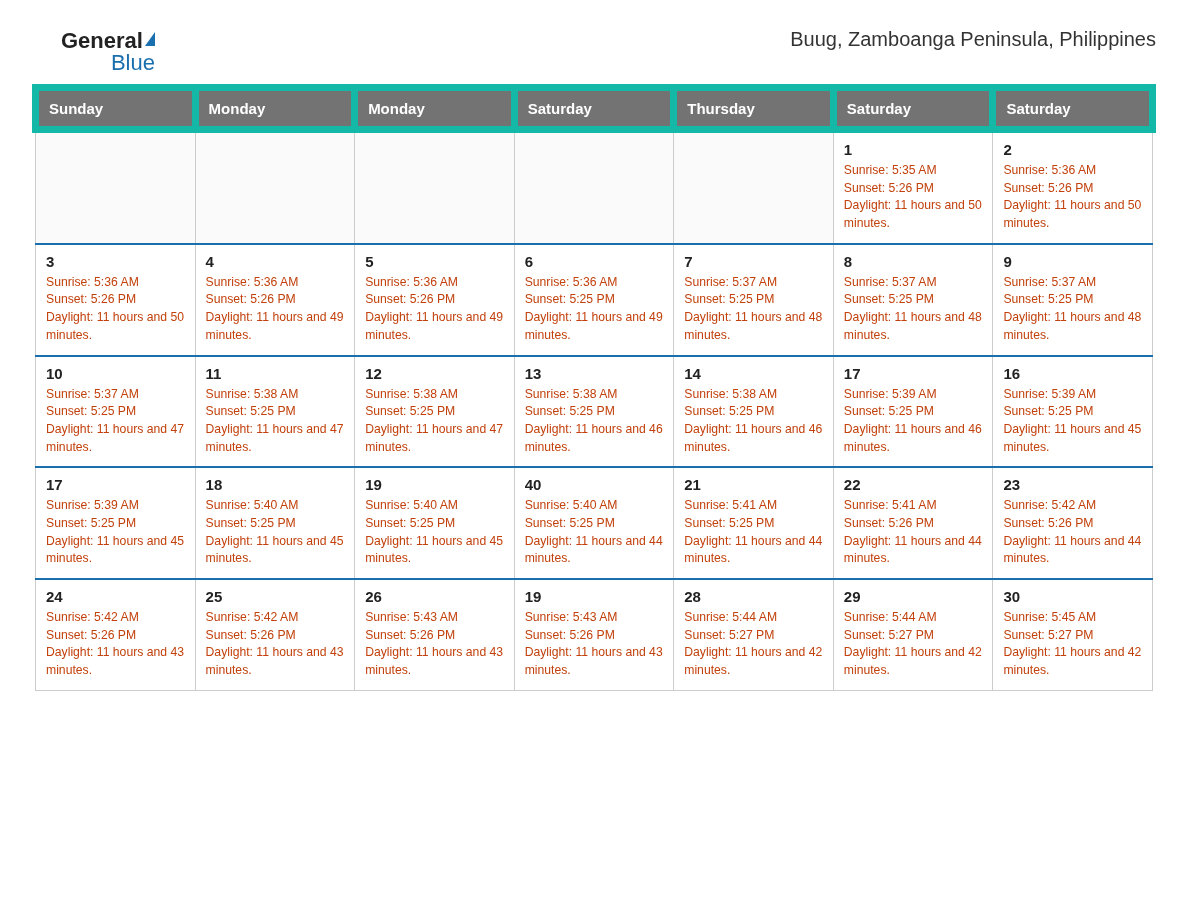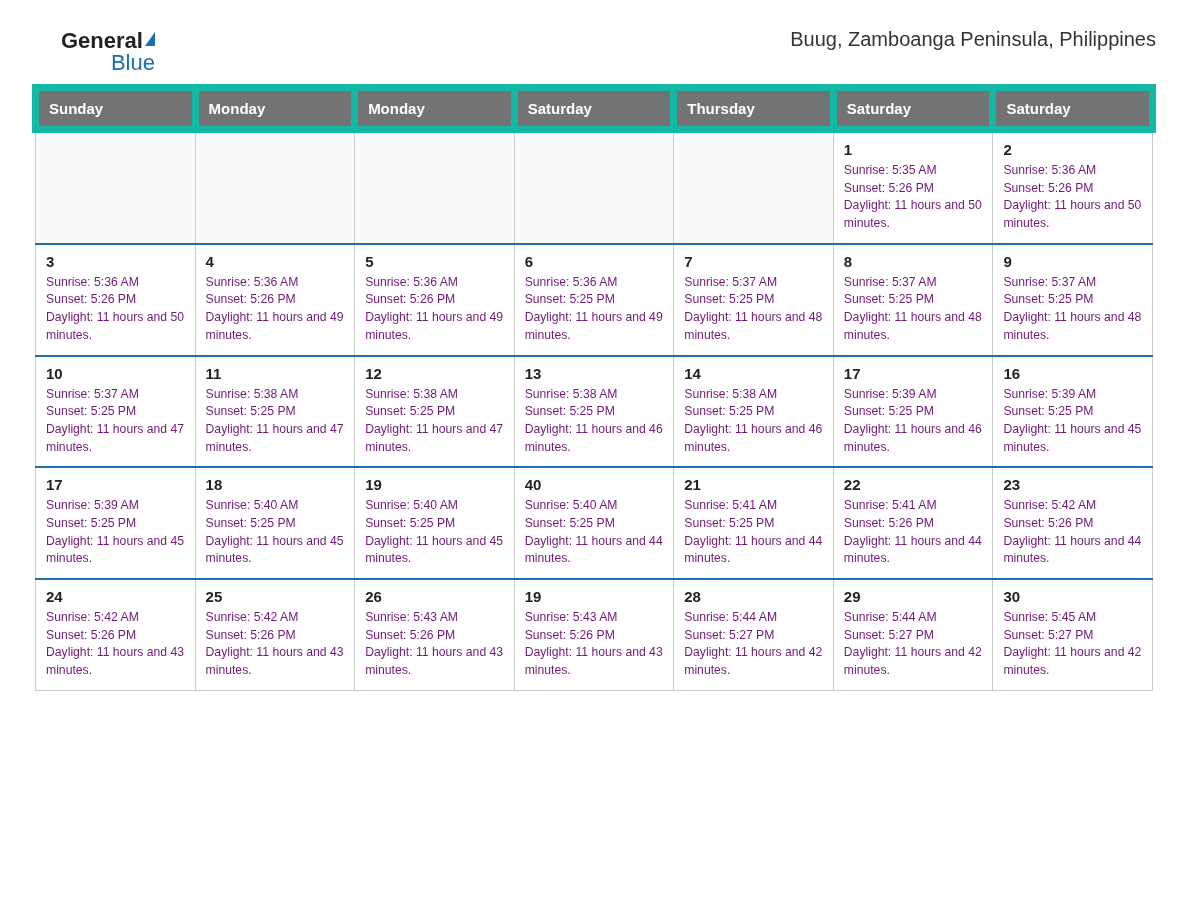--- a/index.html
+++ b/index.html
@@ -89,21 +89,21 @@
     }
     .day-number {
       font-size: 15px;
       font-weight: bold;
       color: #222;
       margin-bottom: 4px;
       display: block;
     }
     .day-info {
       font-size: 12.2px;
-      color: #701a75;
+      color: #c2410c;
       line-height: 1.45;
     }
     .empty-cell {
       background: #fafafa;
     }
   </style>
 </head>
 <body>
 
 <div class="header-row">

